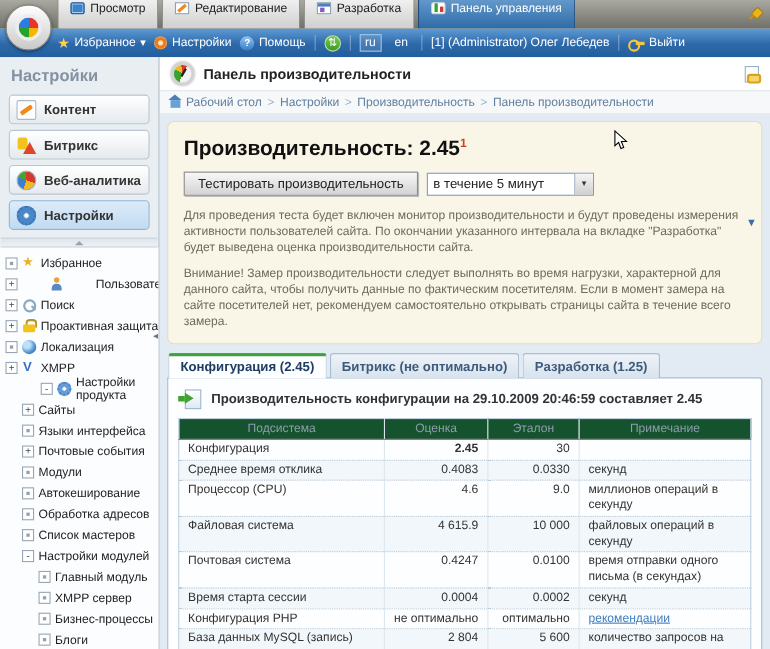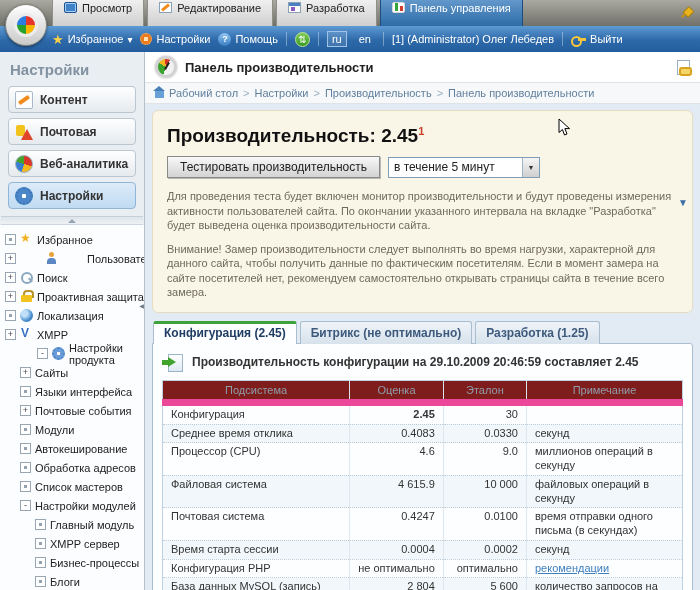--- a/index.html
+++ b/index.html
@@ -141,22 +141,22 @@
 
   .panel { background:#fdfeff; border:1px solid #a9bdd1; padding:5px 9px 8px; border-radius:0 3px 3px 3px; margin-top:-1px; }
   .result-line { display:flex; align-items:center; gap:9px; font-size:12px; font-weight:bold; color:#333; padding:5px 0 9px; }
   .result-icon { width:21px; height:17px; position:relative; flex:none; }
   .result-icon::before { content:""; position:absolute; right:0; top:0; width:13px; height:16px;
                          background:linear-gradient(#ffffff,#dfe9f2); border:1px solid #9ab4c8; }
   .result-icon .arr-shaft { position:absolute; left:0; top:6px; width:6px; height:5px; background:#3fa32e; }
   .result-icon .arr-head { position:absolute; left:6px; top:3px; width:0; height:0;
                            border-top:5.5px solid transparent; border-bottom:5.5px solid transparent; border-left:8px solid #3fa32e; }
   table { width:100%; border-collapse:collapse; border:1px solid #bfd1e0; font-size:11px; color:#333; table-layout:fixed; }
-  th { background:#7f1d1d; color:#8e9dab; font-weight:normal; padding:3px 8px; text-align:center;
-       border-bottom:7px solid #ec4899; border-right:1px solid #d8e3ec; }
+  th { background:#14532d; color:#8e9dab; font-weight:normal; padding:3px 8px; text-align:center;
+       border-bottom:1px solid #ec4899; border-right:1px solid #d8e3ec; }
   th:nth-child(1){ width:36%; } th:nth-child(2){ width:18%; } th:nth-child(3){ width:16%; } th:nth-child(4){ width:30%; }
   td { padding:2px 8px; border-right:1px solid #dde7ef; border-bottom:1px dotted #bccbd8; vertical-align:top; line-height:1.25; }
   td:last-child, th:last-child { border-right:none; }
   tbody tr:nth-child(even) td { background:#f1f7fa; }
   td.num { text-align:right; }
   .bold { font-weight:bold; }
   .note-link { color:#3f7fbf; text-decoration:underline; cursor:pointer; }
 
   .cursor { position:absolute; left:558px; top:118px; z-index:50; pointer-events:none; }
 </style>
@@ -222,21 +222,21 @@
 
     <div class="sidebar">
       <div class="sb-title">Настройки</div>
       <div class="sb-buttons">
           <div class="sb-btn">
     <span class="bi bi-content"></span>
     <span class="sb-label">Контент</span>
   </div>
           <div class="sb-btn">
     <span class="bi bi-services"></span>
-    <span class="sb-label">Почтовая</span>
+    <span class="sb-label">Битрикс</span>
   </div>
           <div class="sb-btn">
     <span class="bi bi-analytics"></span>
     <span class="sb-label">Веб-аналитика</span>
   </div>
           <div class="sb-btn active">
     <span class="bi bi-settings"></span>
     <span class="sb-label">Настройки</span>
   </div>
         </div>

